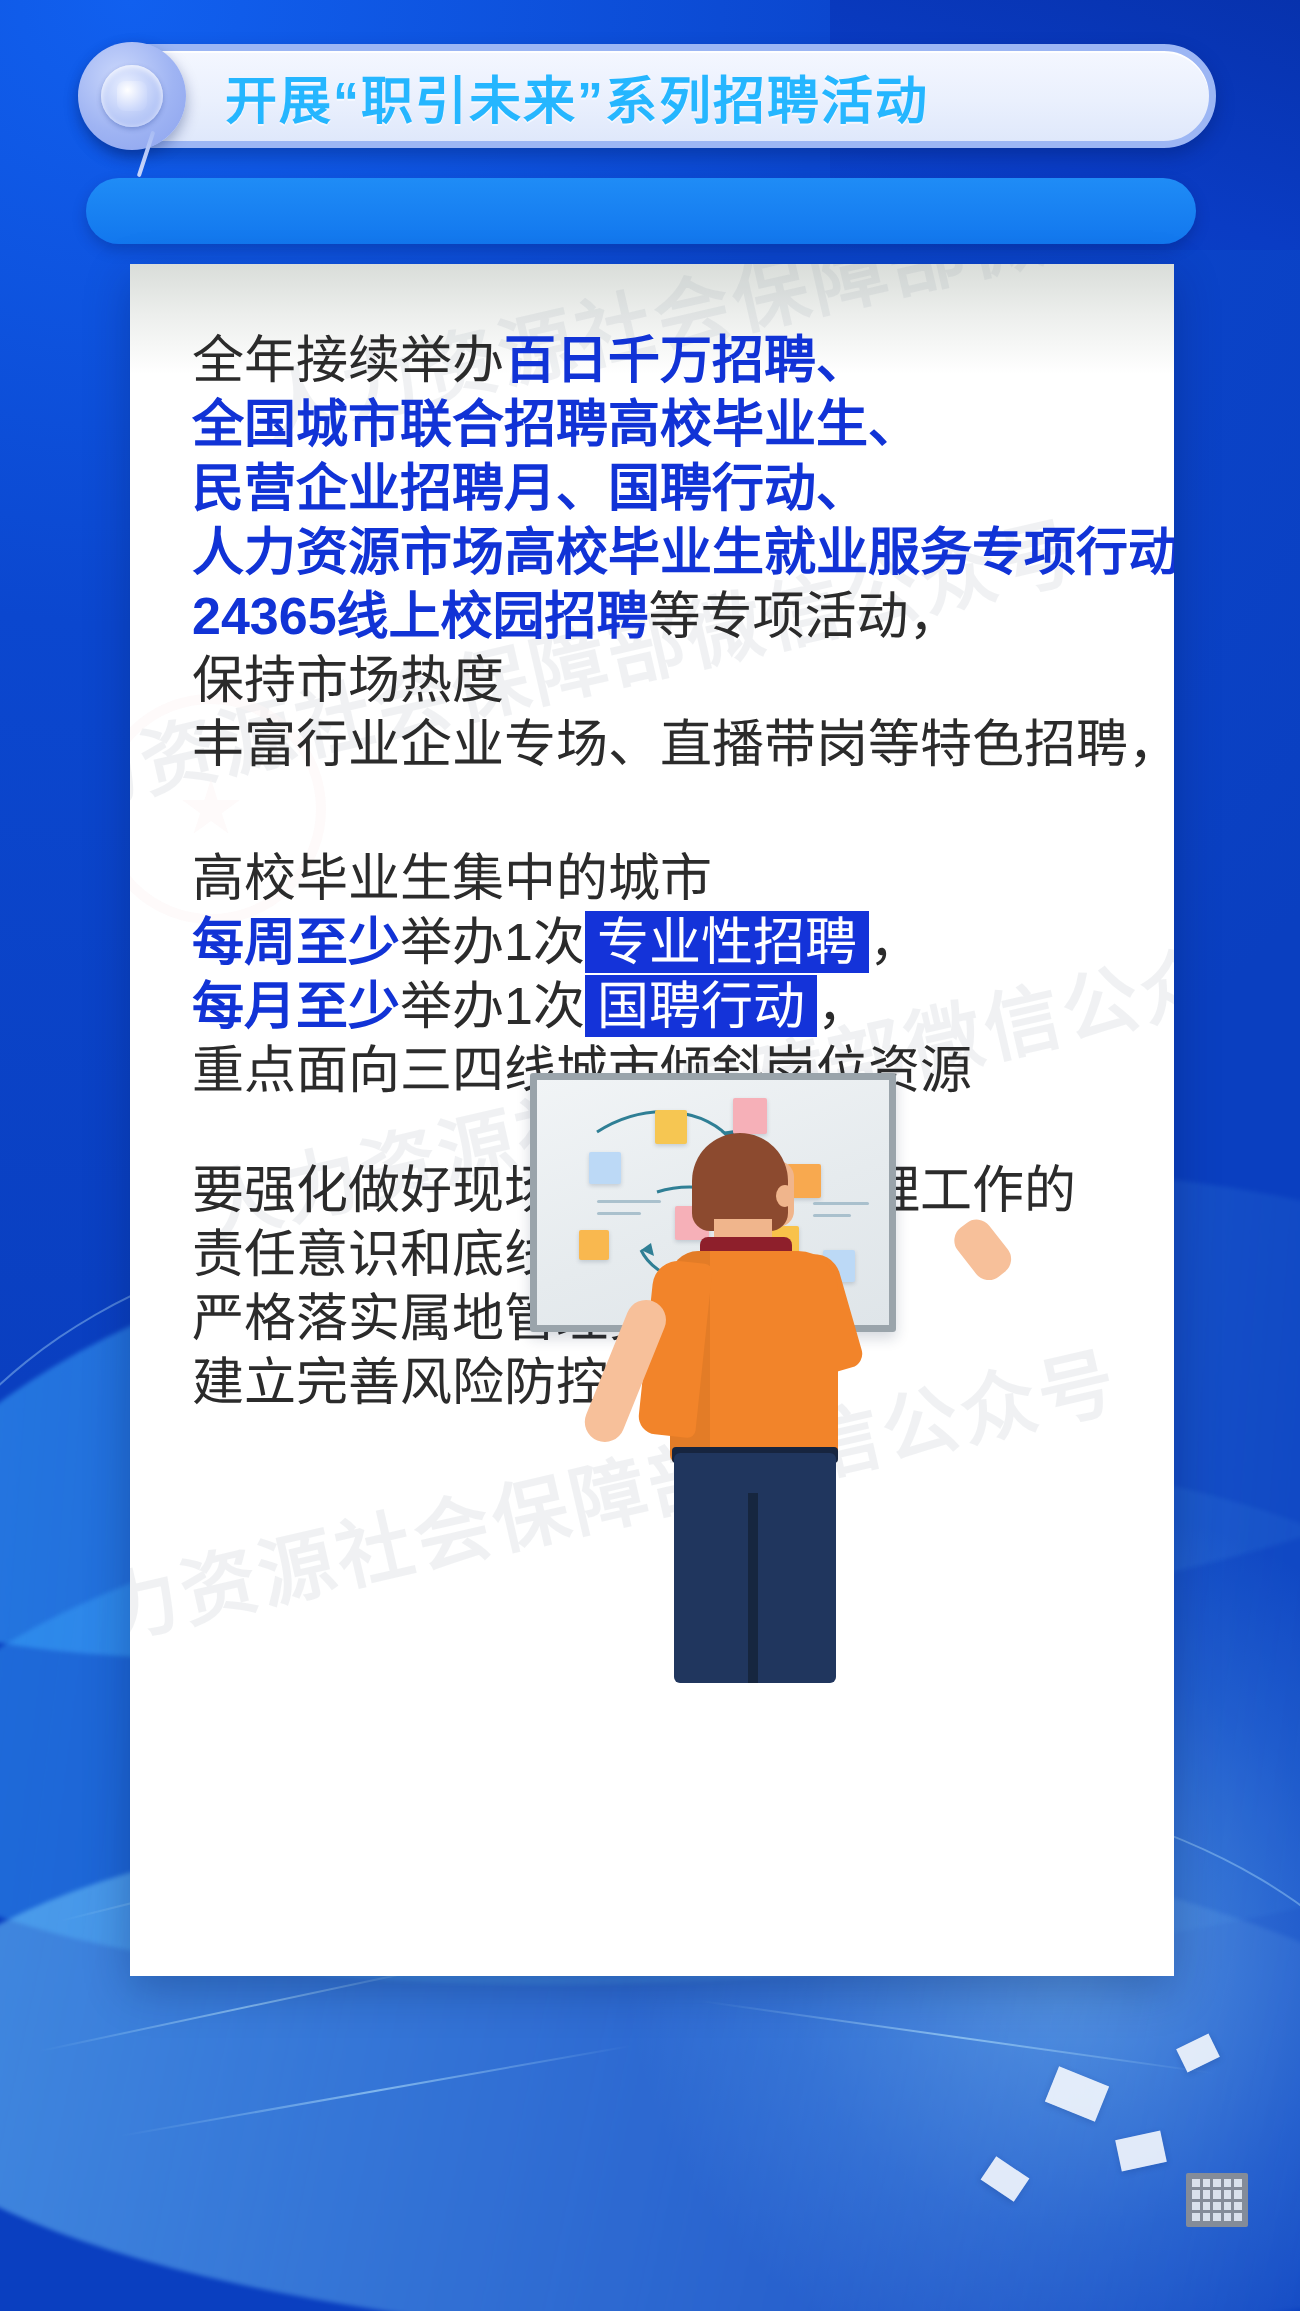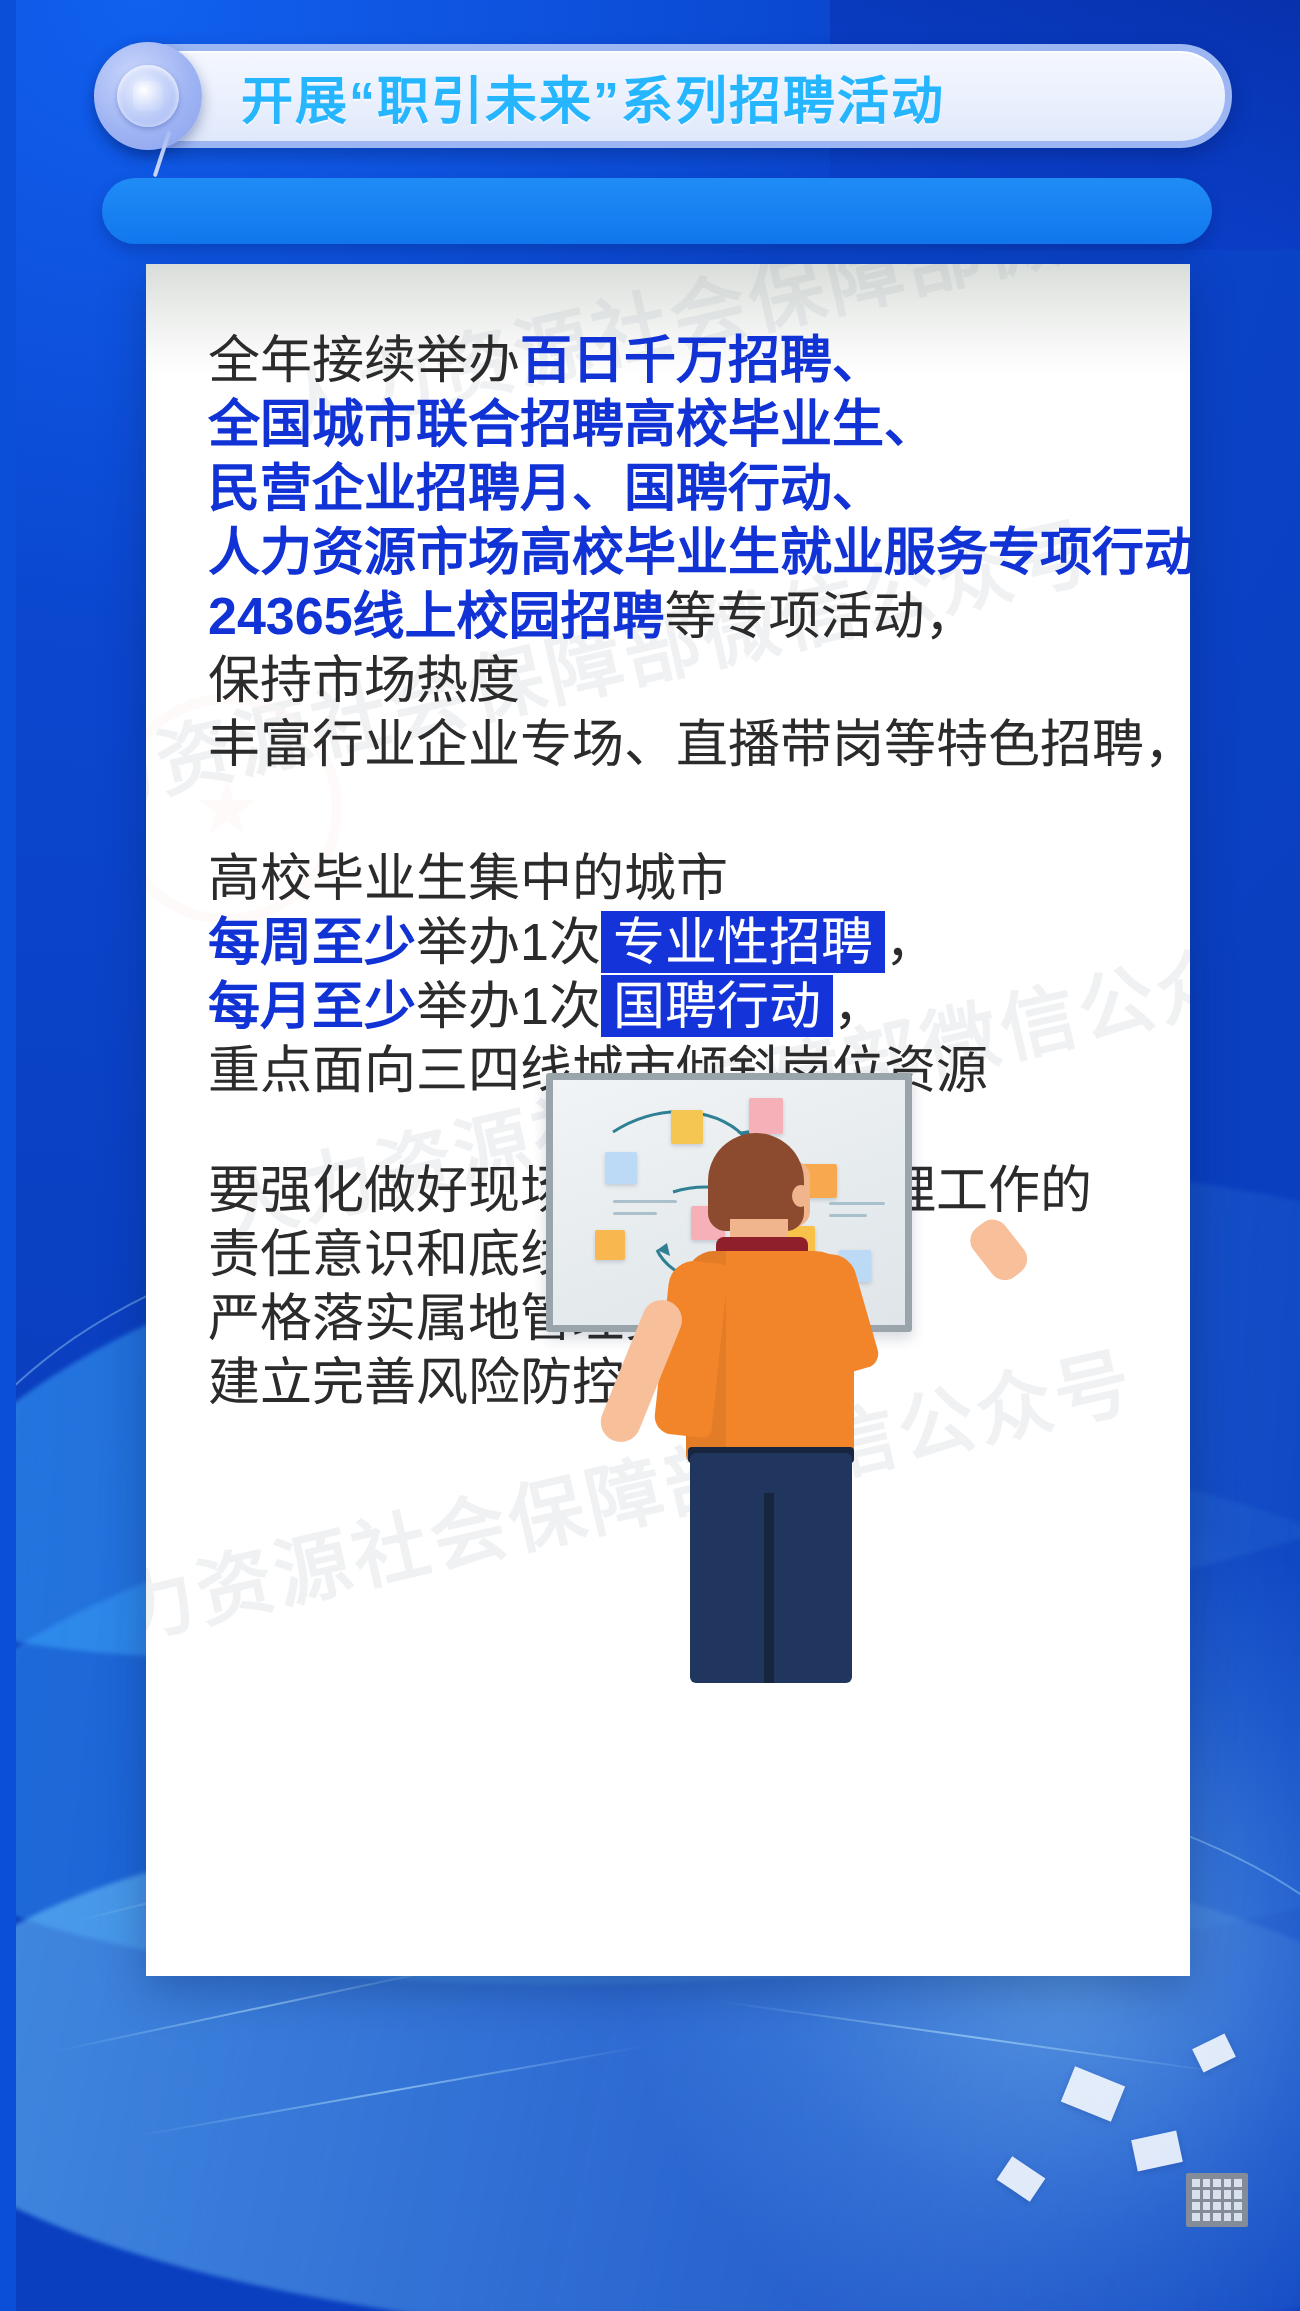--- a/index.html
+++ b/index.html
@@ -3,21 +3,21 @@
 <meta charset="utf-8">
 <style>
   html,body{margin:0;padding:0;}
   body{
     width:1300px;height:2311px;
     font-family:"Liberation Sans","DejaVu Sans",sans-serif;
     overflow:hidden;position:relative;background:#0b4fd8;
   }
 
   
-  #poster{position:absolute;inset:0;overflow:hidden;margin-left:16px;}
+  #poster{position:absolute;inset:0;overflow:hidden;}
 
   .bg-base{
     position:absolute;inset:0;
     background:
       radial-gradient(120% 60% at 10% 0%, #1160ef 0%, #0b47cf 45%, #0a3fc0 100%),
       linear-gradient(180deg,#0a3ec2 0%,#0d52dd 30%,#1272ef 60%,#1e8df8 100%);
   }
   .bg-wave{
     position:absolute;left:-10%;width:130%;
     background:linear-gradient(100deg, rgba(60,170,255,.55), rgba(110,205,255,.18) 60%, rgba(255,255,255,0));

